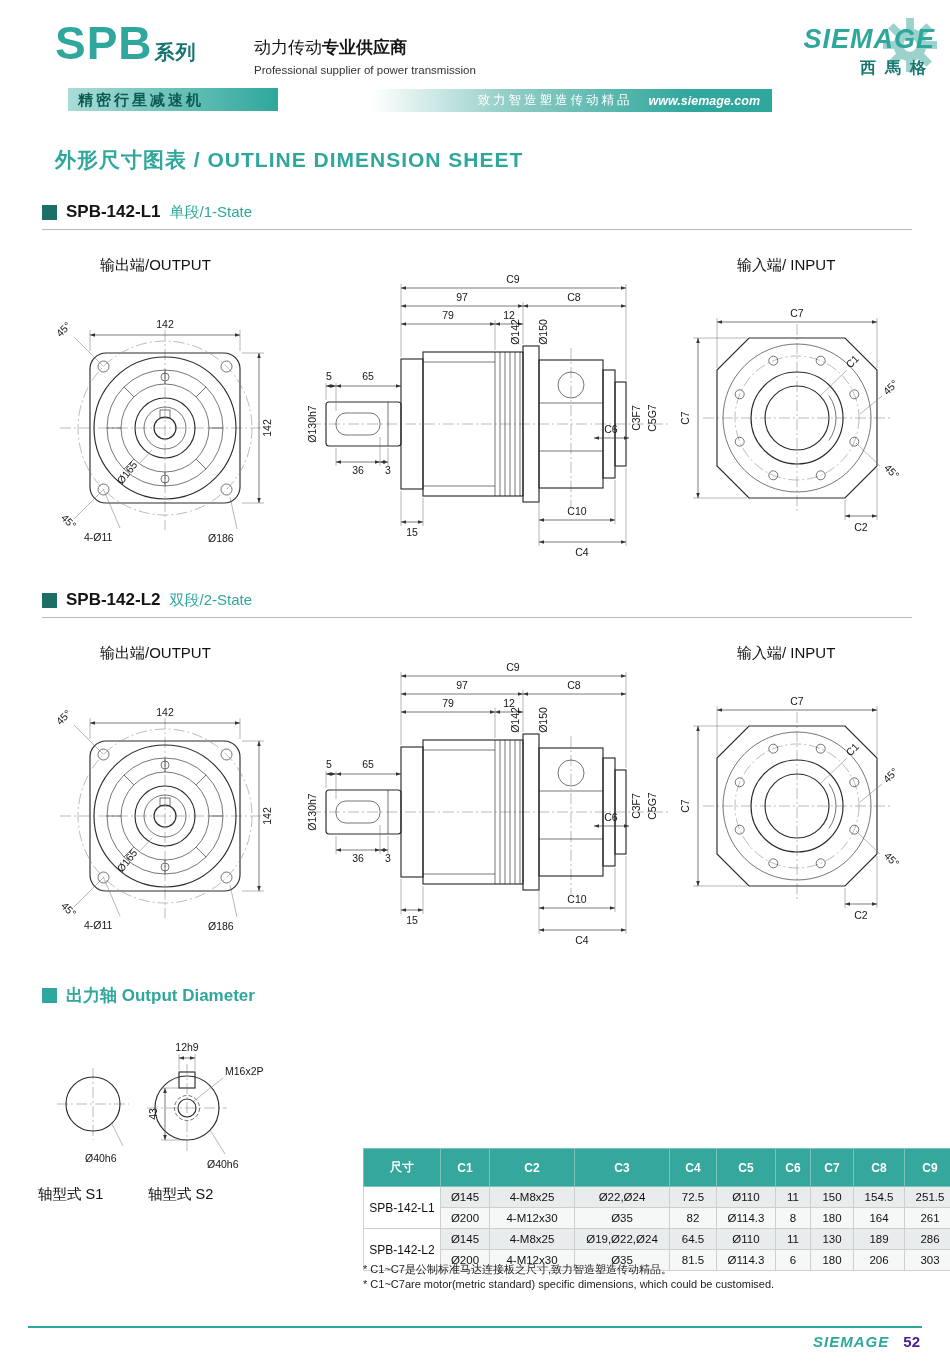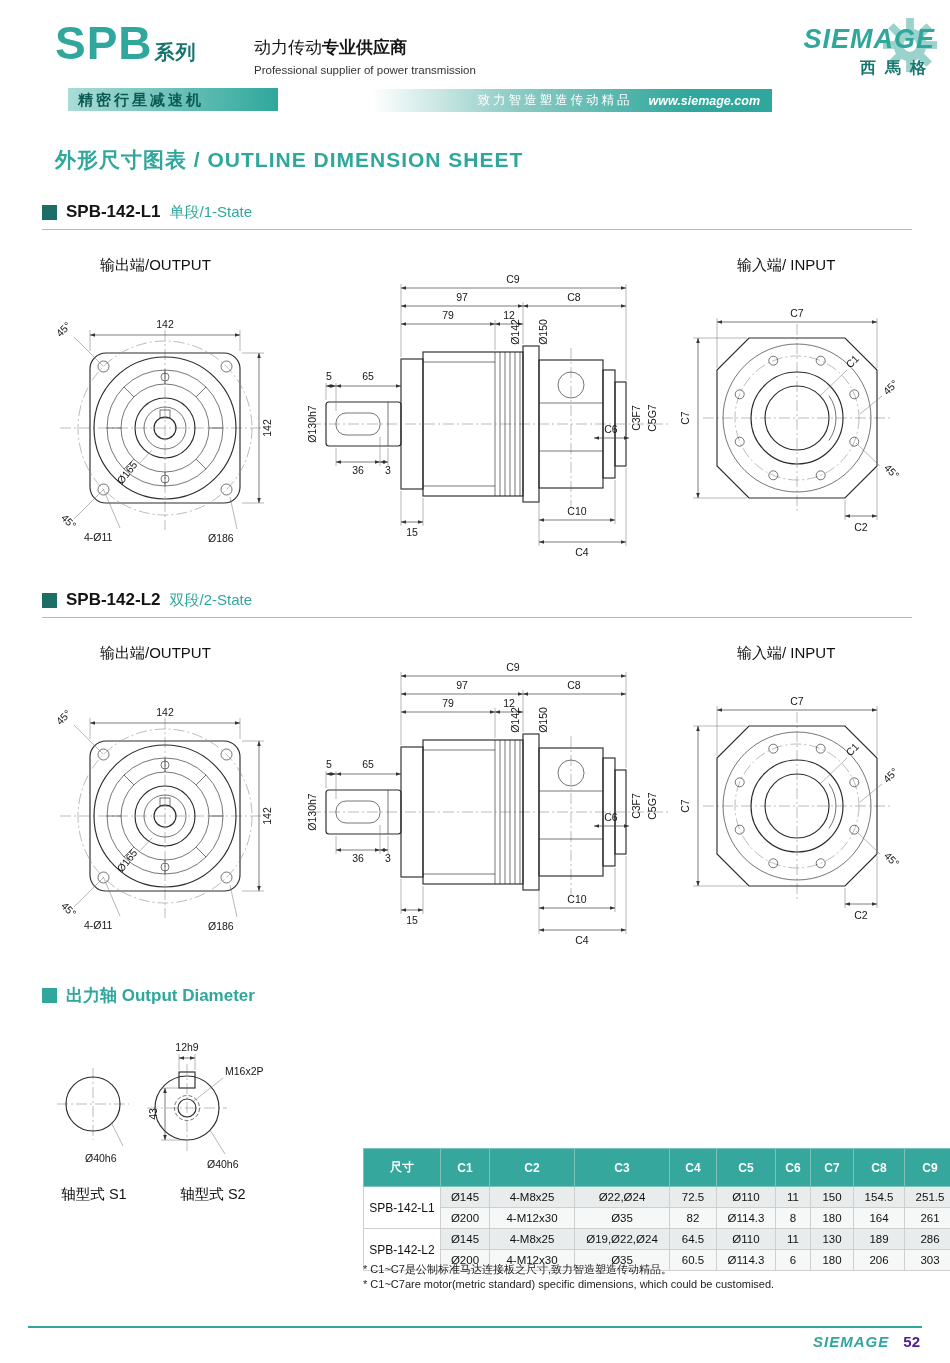--- a/index.html
+++ b/index.html
@@ -56,21 +56,21 @@
   .ol2{fill:none;stroke:#2c2c2c;stroke-width:0.65;}
   .cl{fill:none;stroke:#8f8f8f;stroke-width:0.6;stroke-dasharray:11 3 2 3;}
   .dim{stroke:#444;stroke-width:0.7;fill:none;}
   .ext{stroke:#7a7a7a;stroke-width:0.55;fill:none;}
   .dt{font-size:10.5px;fill:#161616;text-anchor:middle;}
   .dts{text-anchor:start;}
 
   
   svg.sh1{position:absolute;left:45px;top:1052px;}
   svg.sh2{position:absolute;left:125px;top:1020px;}
-  .cap{position:absolute;top:1185px;font-size:14.5px;color:#111;text-align:center;}
+  .cap{position:absolute;top:1185px;font-size:14.5px;color:#111;}
   .cap1{left:38px;width:112px;}
   .cap2{left:148px;width:130px;}
 
   
   table.dim-table{position:absolute;left:363px;top:1148px;width:574px;
                   border-collapse:collapse;table-layout:fixed;}
   .dim-table th{background:#35a79c;color:#fff;font-weight:bold;font-size:12px;
                 padding:10px 2px;border:1px solid #7cc3bc;}
   .dim-table td{font-size:11.5px;color:#111;text-align:center;padding:4px 2px;
                 border:1px solid #cfcfcf;}
@@ -578,21 +578,21 @@
         <td>11</td>
         <td>130</td>
         <td>189</td>
         <td>286</td>
 
       </tr>
       <tr>
         <td>Ø200</td>
         <td>4-M12x30</td>
         <td>Ø35</td>
-        <td>60.5</td>
+        <td>81.5</td>
         <td>Ø114.3</td>
         <td>6</td>
         <td>180</td>
         <td>206</td>
         <td>303</td>
 
       </tr>
     </tbody>
   </table>
 

